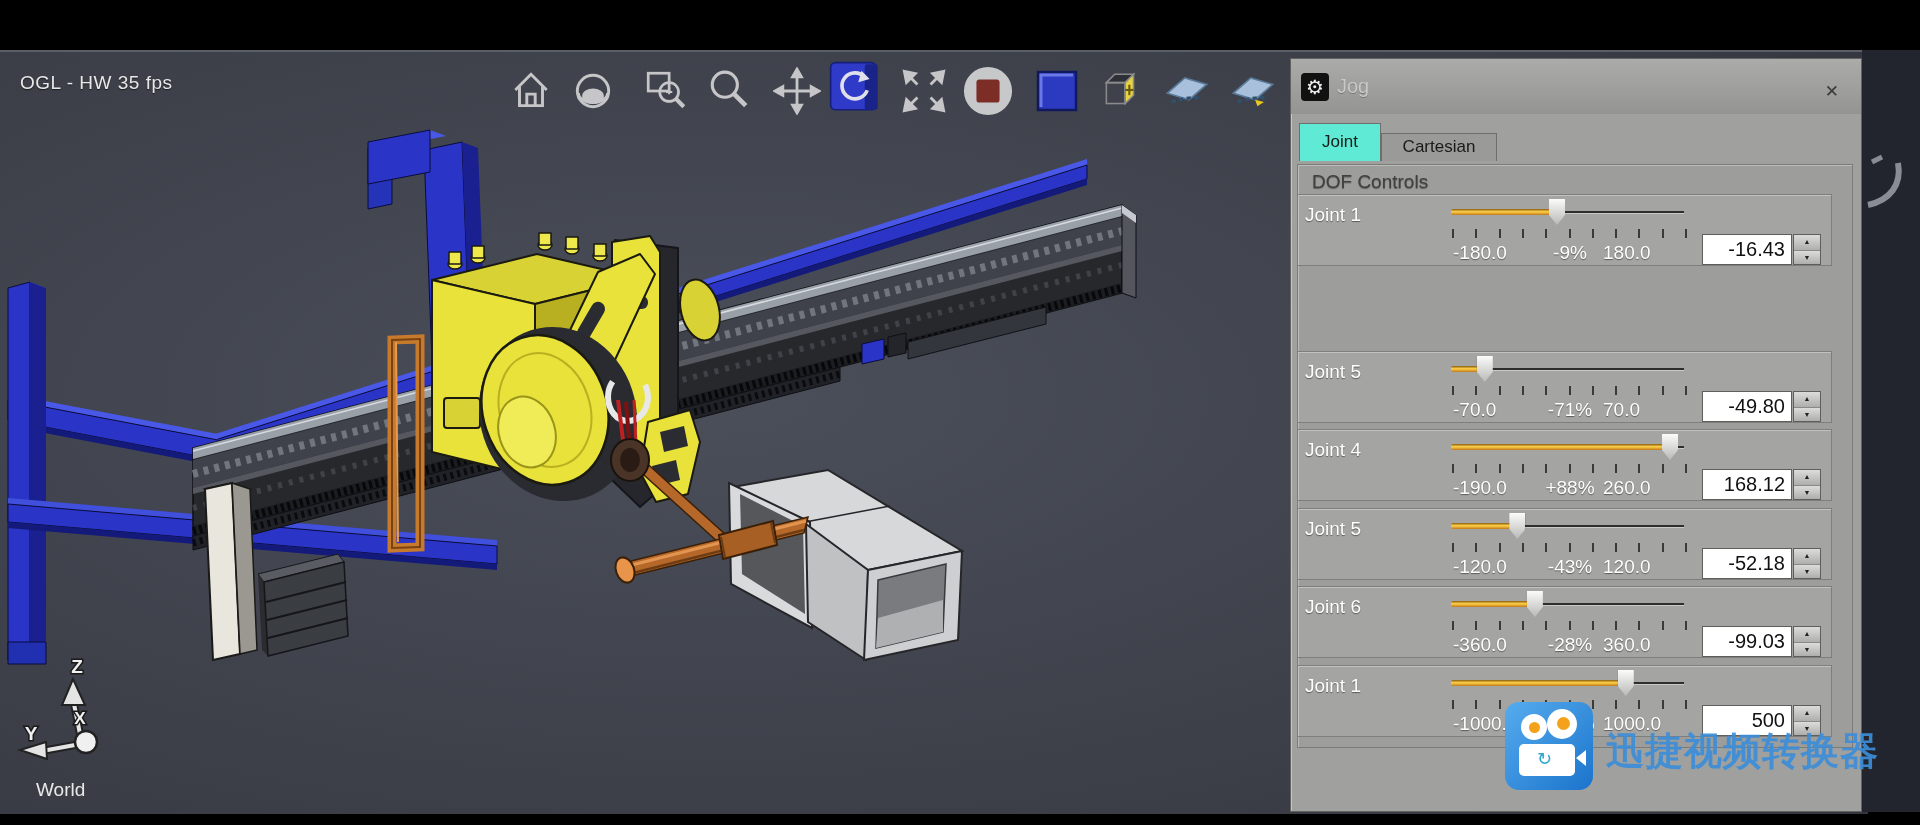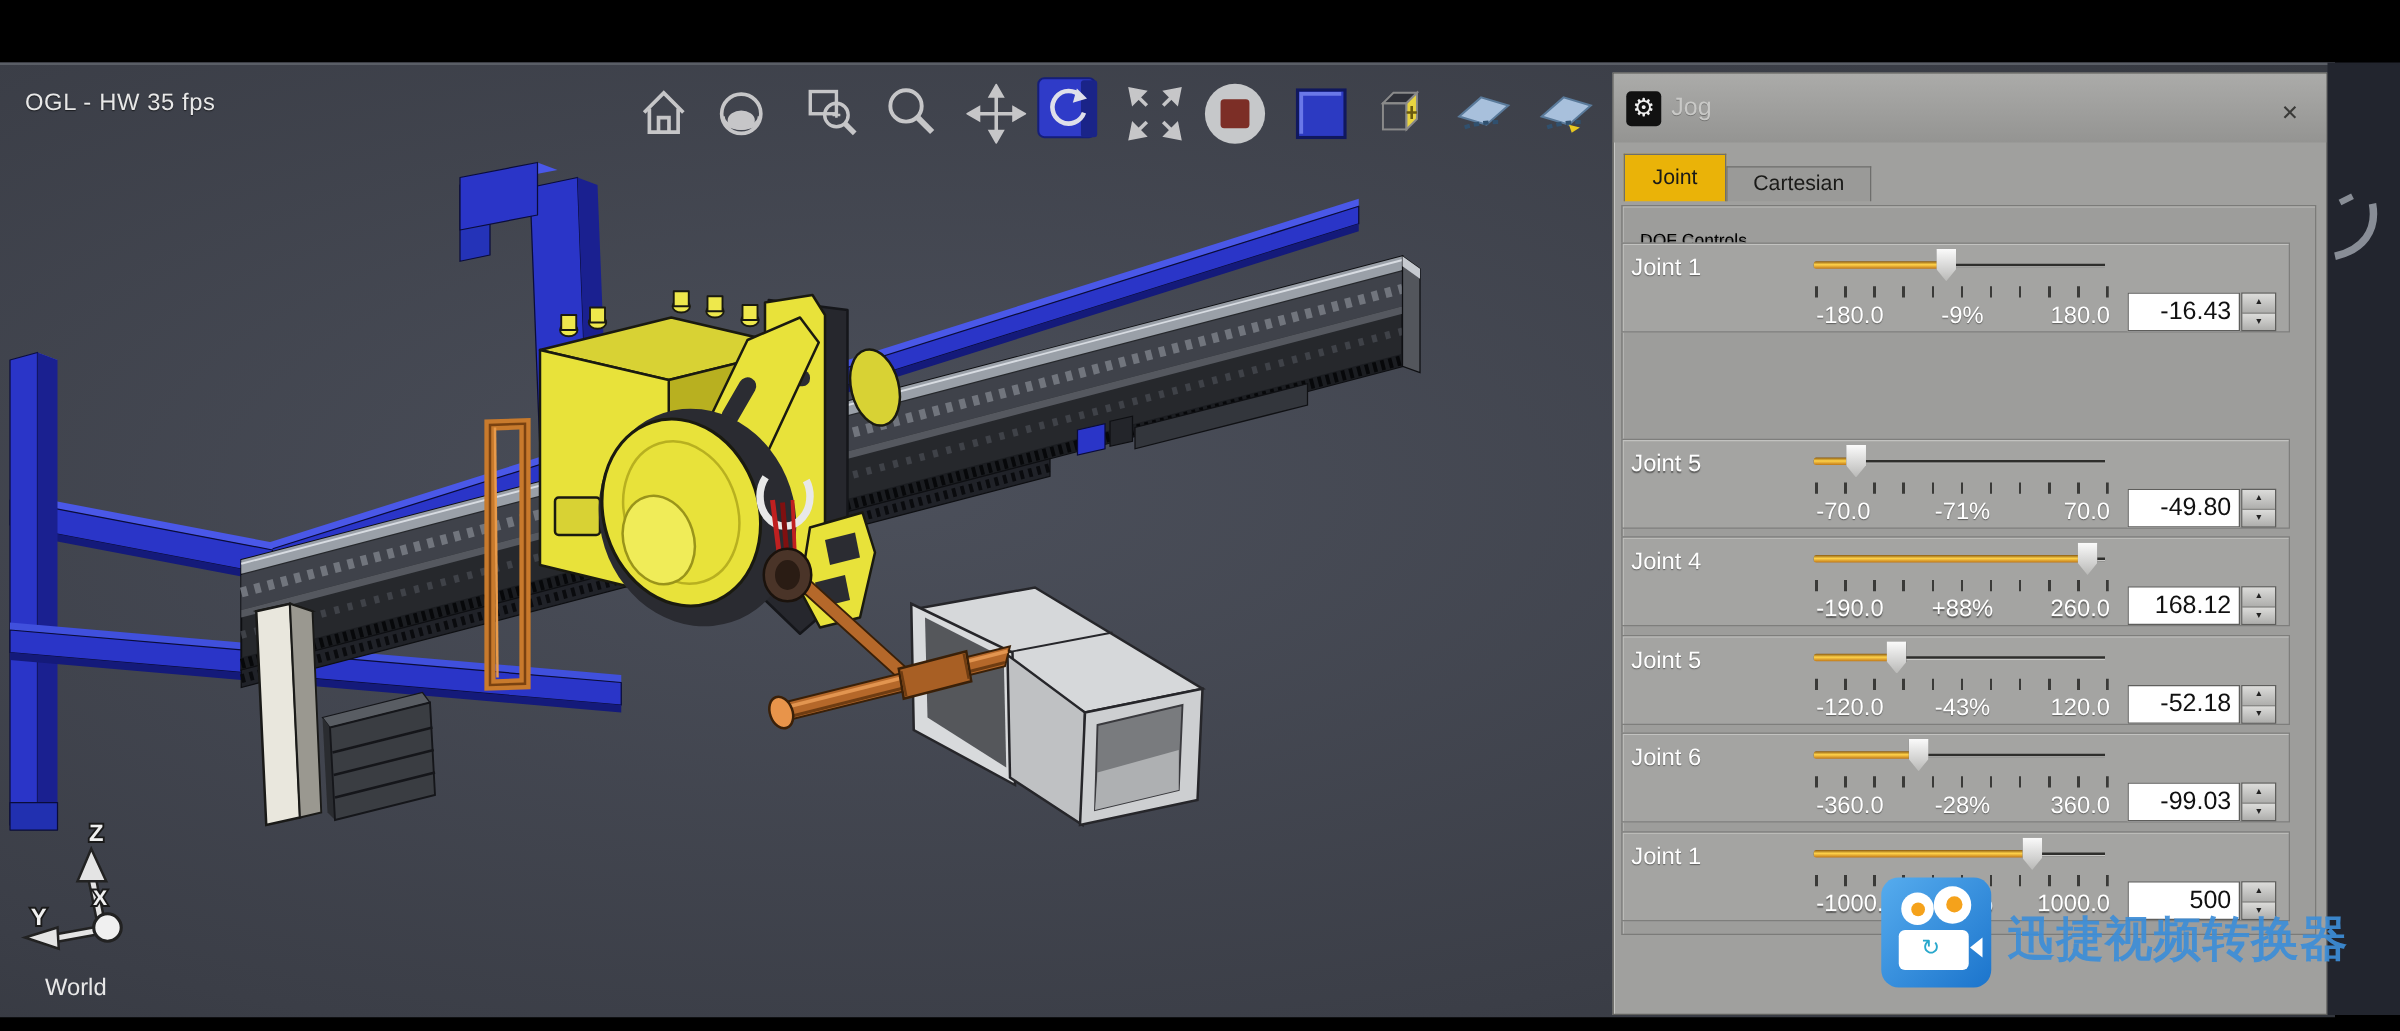--- a/index.html
+++ b/index.html
@@ -24,47 +24,47 @@
              background:linear-gradient(#ababa9,#949492);}
   .jog-gear{position:absolute;left:10px;top:14px;width:28px;height:28px;background:#111;
             border-radius:4px;color:#f0f0f0;font-size:20px;line-height:28px;text-align:center;}
   .jog-title-text{position:absolute;left:46px;top:16px;font-size:20px;color:#c9c9c7;
                   text-shadow:0 1px 0 rgba(0,0,0,.25);}
   .jog-close{position:absolute;right:22px;top:22px;font-size:17px;font-weight:bold;
              color:#3a3a38;cursor:default;}
   .tabstrip{position:absolute;left:0;top:55px;width:100%;height:47px;}
   .tab{position:absolute;bottom:0;border:1px solid #6e6e6c;border-bottom:none;
        font-size:17px;color:#1a1a18;text-align:center;}
-  .tab.active{left:8px;height:38px;width:82px;background:#eab308;line-height:36px;z-index:2;}
+  .tab.active{left:8px;height:38px;width:82px;background:#5eead4;line-height:36px;z-index:2;}
   .tab.inactive{left:90px;height:28px;width:116px;background:#99999722;
                 background:#9a9a98;line-height:26px;}
   .groupbox{position:absolute;left:6px;top:105px;width:556px;height:584px;
             border:1px solid #7b7b79;box-shadow:inset 1px 1px 0 #bcbcba;background:#9d9d9b;}
-  .group-title{position:absolute;left:14px;top:19px;font-size:14px;color:#000000;
+  .group-title{position:absolute;left:14px;top:6px;font-size:19px;color:#404040;
                text-shadow:0 1px 1px rgba(0,0,0,.4);}
   .jrow{position:absolute;left:6px;width:535px;height:72px;background:#a4a4a2;
         border:1px solid #7e7e7c;box-shadow:inset 1px 1px 0 #c2c2c0;}
   .jlabel{position:absolute;left:7px;top:9px;font-size:19px;color:#fff;
           text-shadow:0 1px 1px rgba(0,0,0,.45);}
   .slider{position:absolute;left:153px;top:0;width:233px;height:34px;}
   .track-dark{position:absolute;left:0;top:16px;width:100%;height:3px;background:#2e2e2c;
               border-bottom:1px solid #c9c9c7;}
   .track-orange{position:absolute;left:0;top:14px;height:6px;
                 background:linear-gradient(#8a5a10,#ffd24a 45%,#c07818);border-radius:2px;}
   .thumb{position:absolute;top:4px;width:16px;height:26px;
          background:linear-gradient(#fbfbfb,#b9b9b7);
          clip-path:polygon(0 0,100% 0,100% 62%,50% 100%,0 62%);
          filter:drop-shadow(0 0 1px #333);}
   .ticks{position:absolute;left:154px;top:34px;width:235px;height:9px;
          background:repeating-linear-gradient(to right,#3a3a38 0 2px,transparent 2px 23.3px);}
   .jmin{position:absolute;left:155px;top:47px;width:90px;font-size:19px;color:#fff;
         text-shadow:0 1px 1px rgba(0,0,0,.45);}
   .jpct{position:absolute;left:212px;top:47px;width:120px;text-align:center;font-size:19px;
         color:#fff;text-shadow:0 1px 1px rgba(0,0,0,.45);}
-  .jmax{position:absolute;left:305px;top:47px;width:85px;text-align:right;font-size:19px;
+  .jmax{position:absolute;left:305px;top:47px;width:85px;text-align:left;font-size:19px;
         color:#fff;text-shadow:0 1px 1px rgba(0,0,0,.45);}
   .jval{position:absolute;left:404px;top:39px;width:90px;height:31px;background:#fff;
         border:1px solid #5e5e5c;font-size:20px;color:#111;text-align:right;
         line-height:29px;padding-right:6px;}
   .spin{position:absolute;left:495px;top:39px;width:28px;height:31px;border:1px solid #5e5e5c;}
   .spin div{width:100%;height:50%;background:linear-gradient(#dcdcda,#aeaeac);
             font-size:7px;line-height:14px;text-align:center;color:#222;}
   .spin div+div{border-top:1px solid #8a8a88;}
   
   .right-strip{position:absolute;left:1862px;top:50px;width:58px;height:762px;background:#22252e;}

